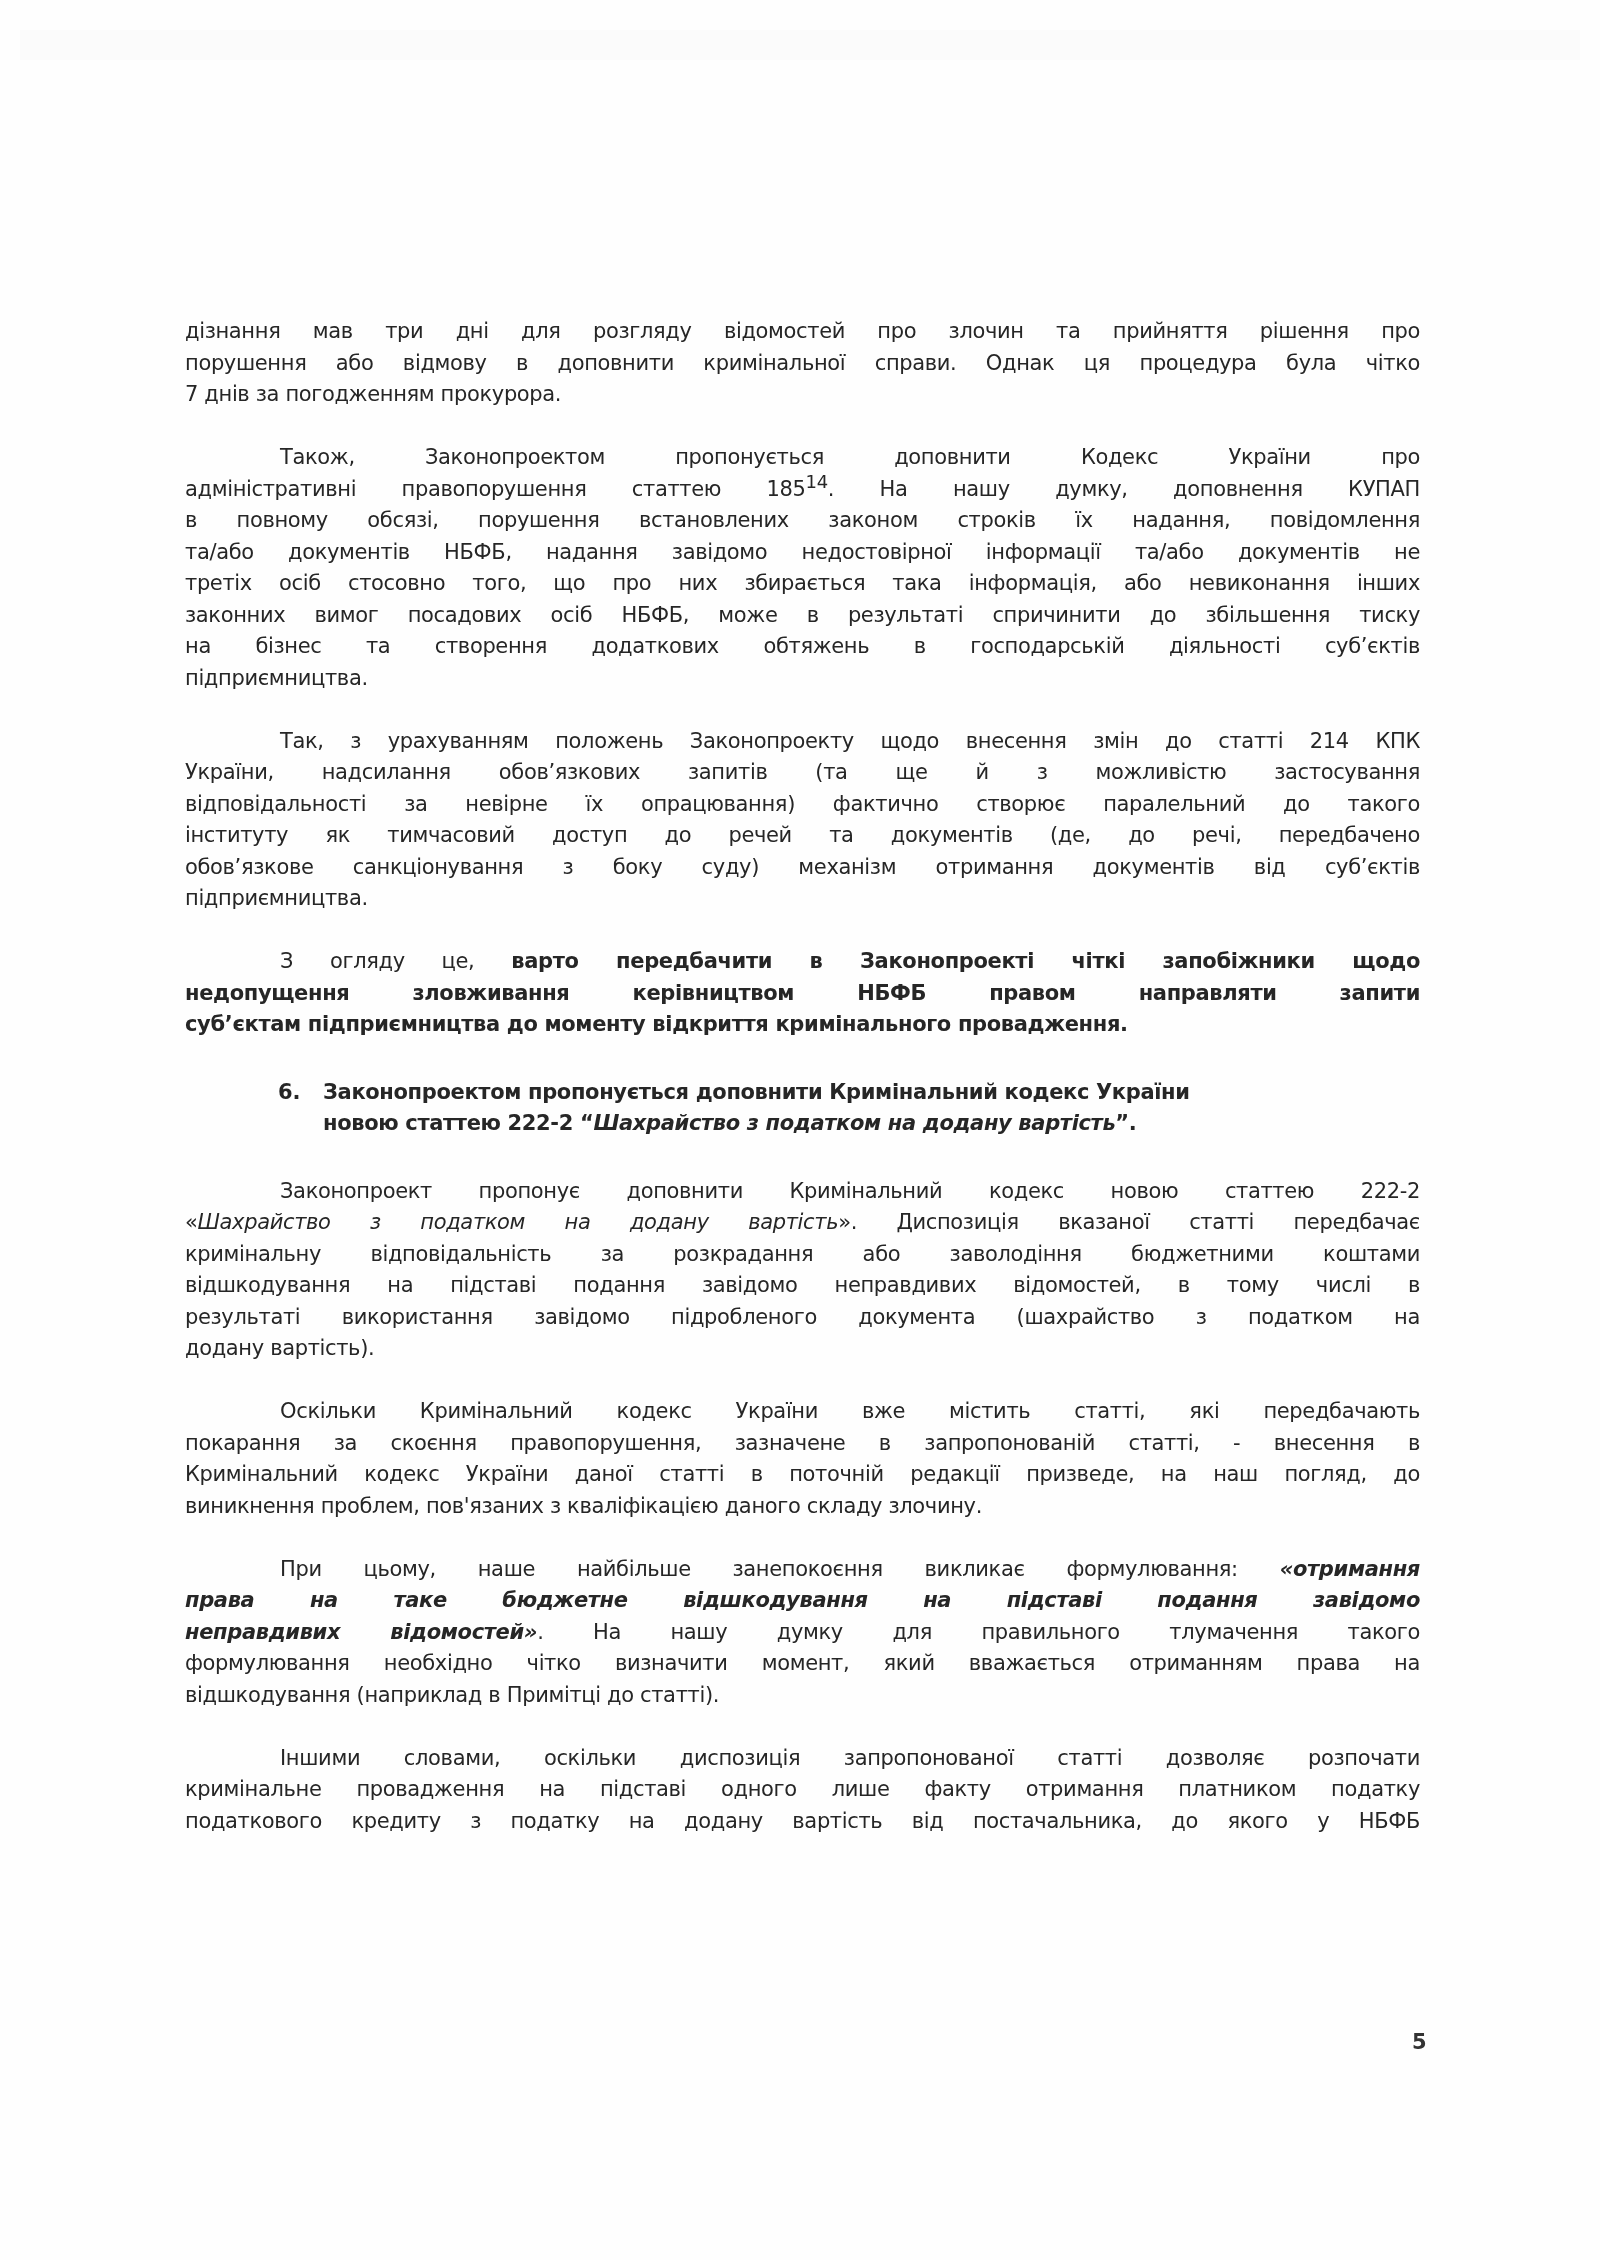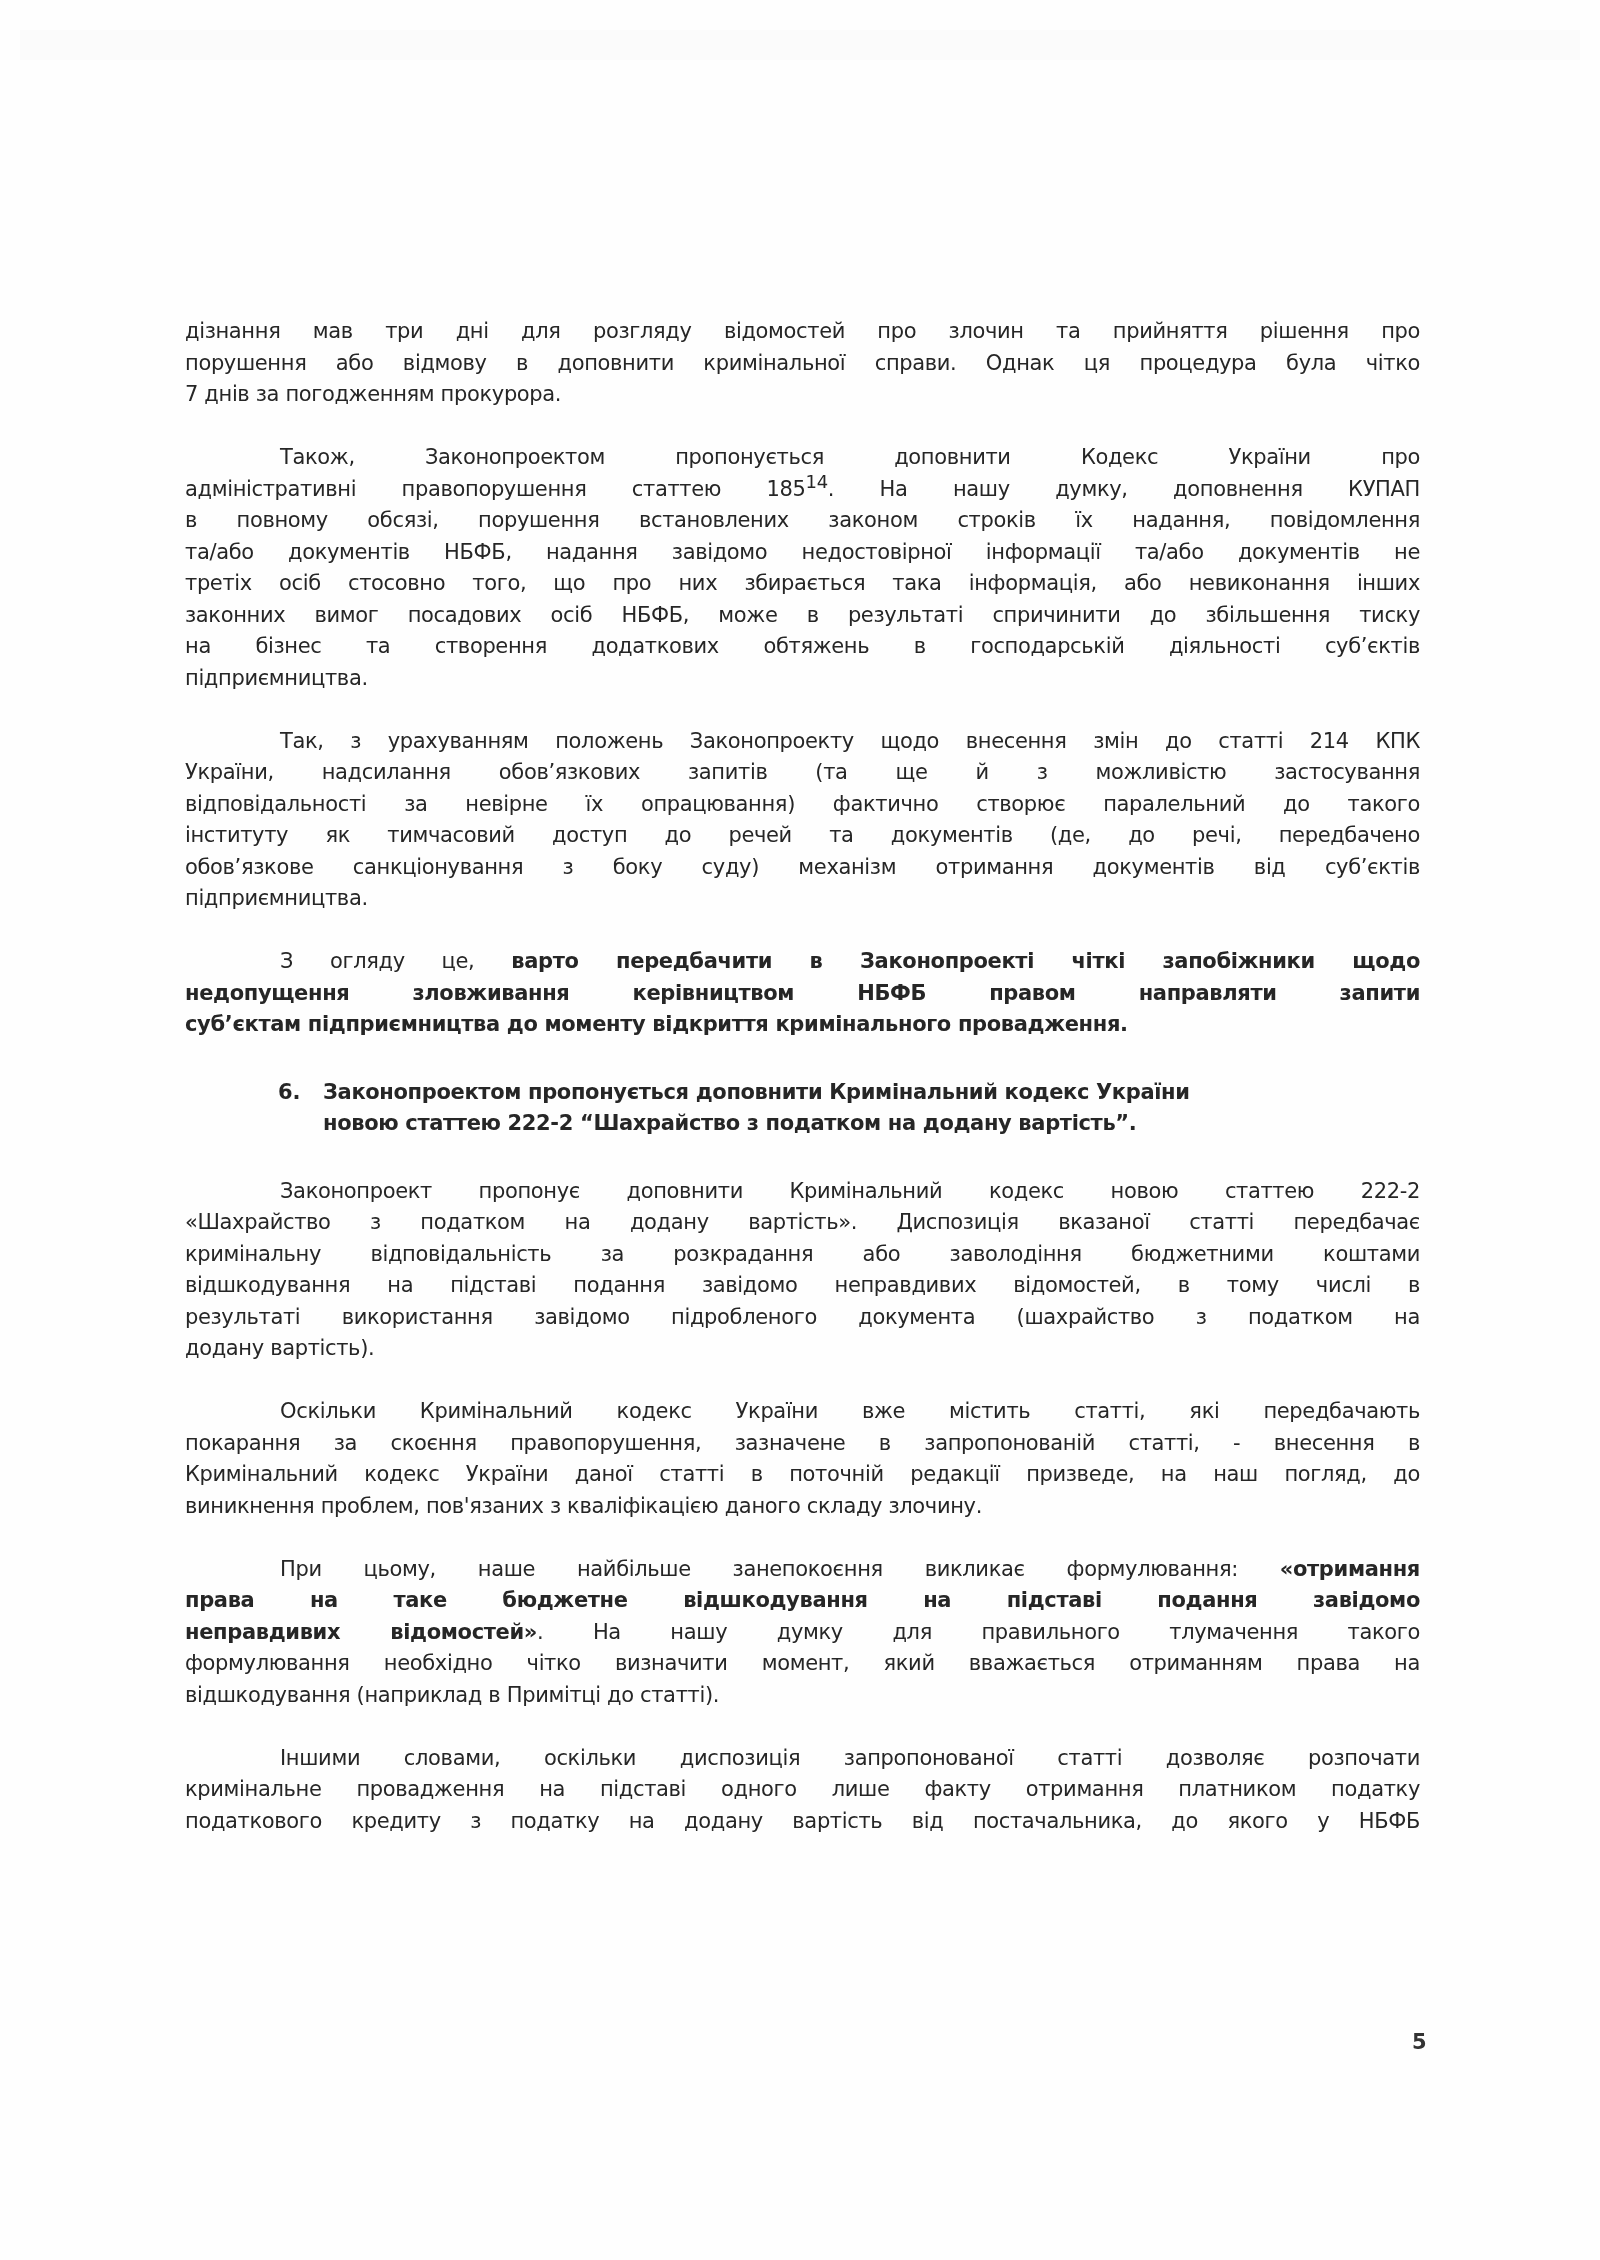--- a/index.html
+++ b/index.html
@@ -17,21 +17,21 @@
     display: block; height: 31.5px; line-height: 31.5px; font-size: 21px;
     white-space: nowrap; letter-spacing: -0.35px; word-spacing: 0px;
   }
   .line.just { text-align: justify; text-align-last: justify; white-space: normal; overflow: hidden; }
   .line.first { padding-left: 95px; }
   .heading { margin: 0 0 31.5px 0; position: relative; }
   .heading .line { padding-left: 138px; font-weight: bold; }
   .heading .num { position: absolute; left: 93px; top: 0; font-weight: bold; font-size: 21px; line-height: 31.5px; }
   .heading .line.second { padding-left: 138px; }
   .b { font-weight: bold; }
-  .i { }
+  .i { font-style: italic; }
   sup { font-size: 18px; line-height: 0; vertical-align: 8px; }
   .page-number {
     position: absolute; left: 1412px; top: 2030px; font-size: 21px; font-weight: bold; color: #333;
   }
 </style>
 </head>
 <body>
 
 <div class="scan-artifact"></div>
 

